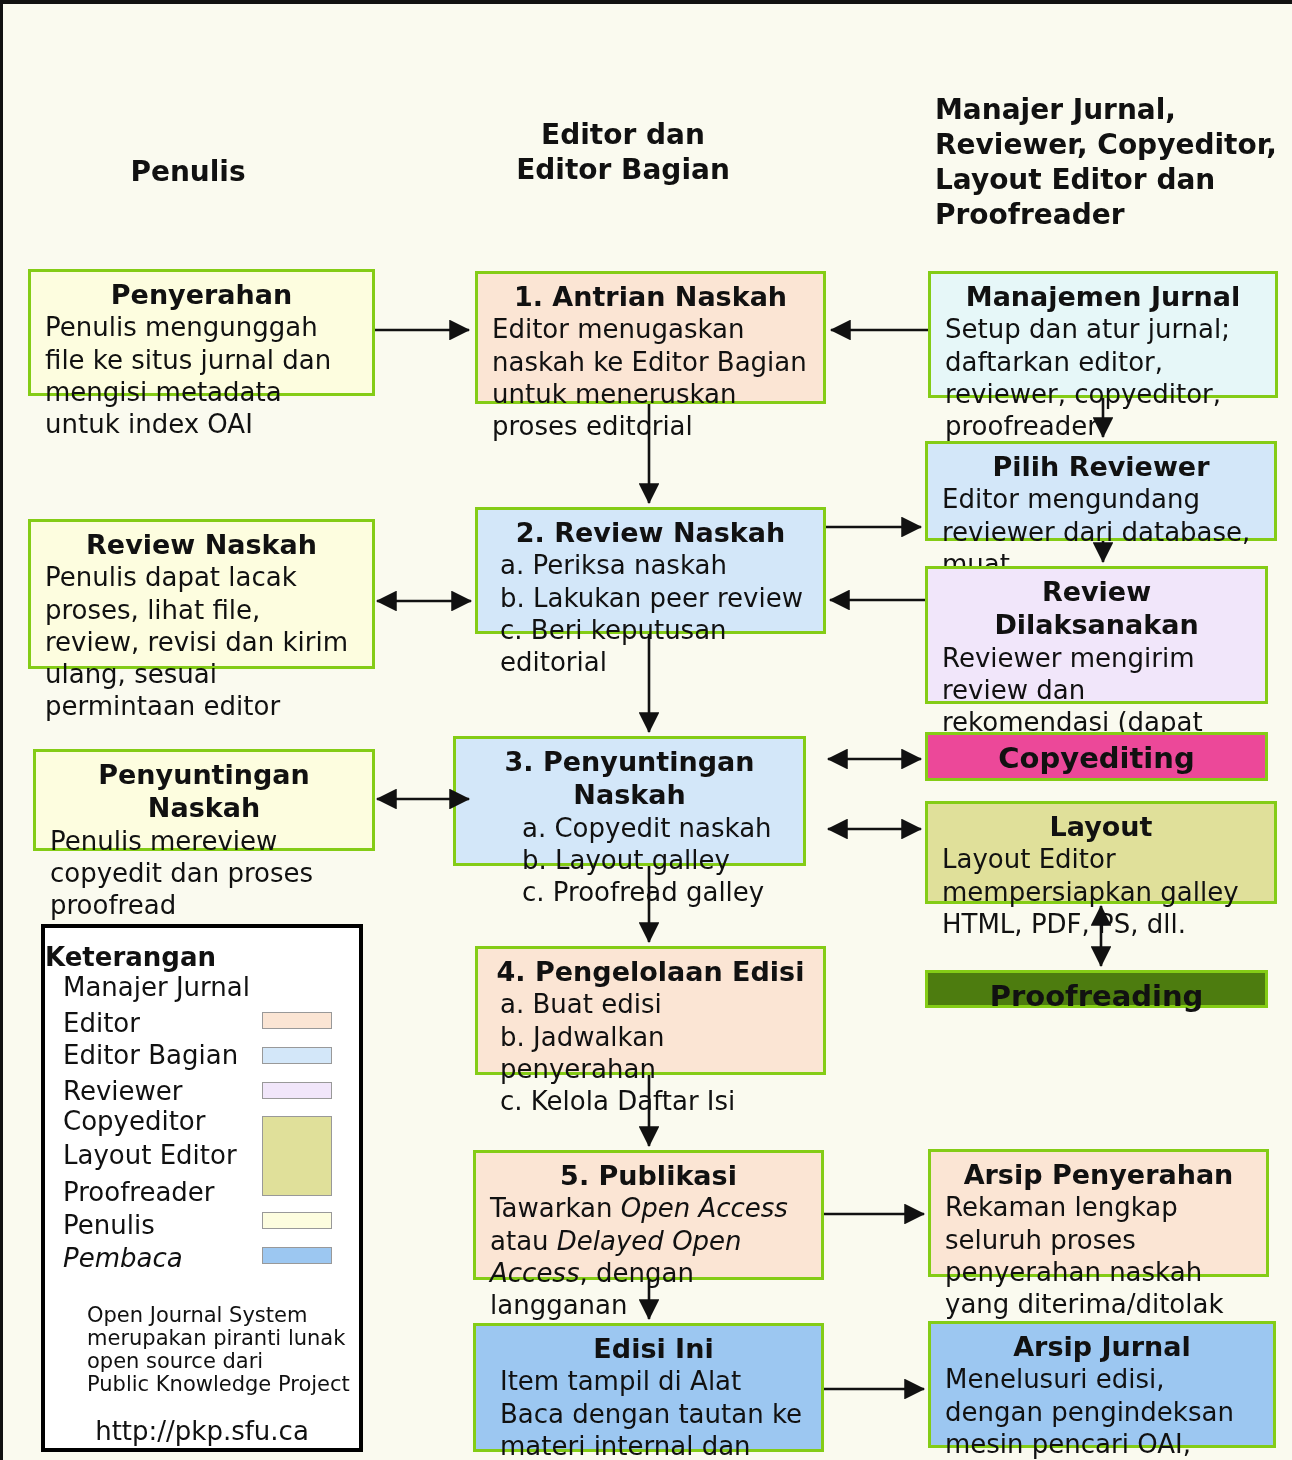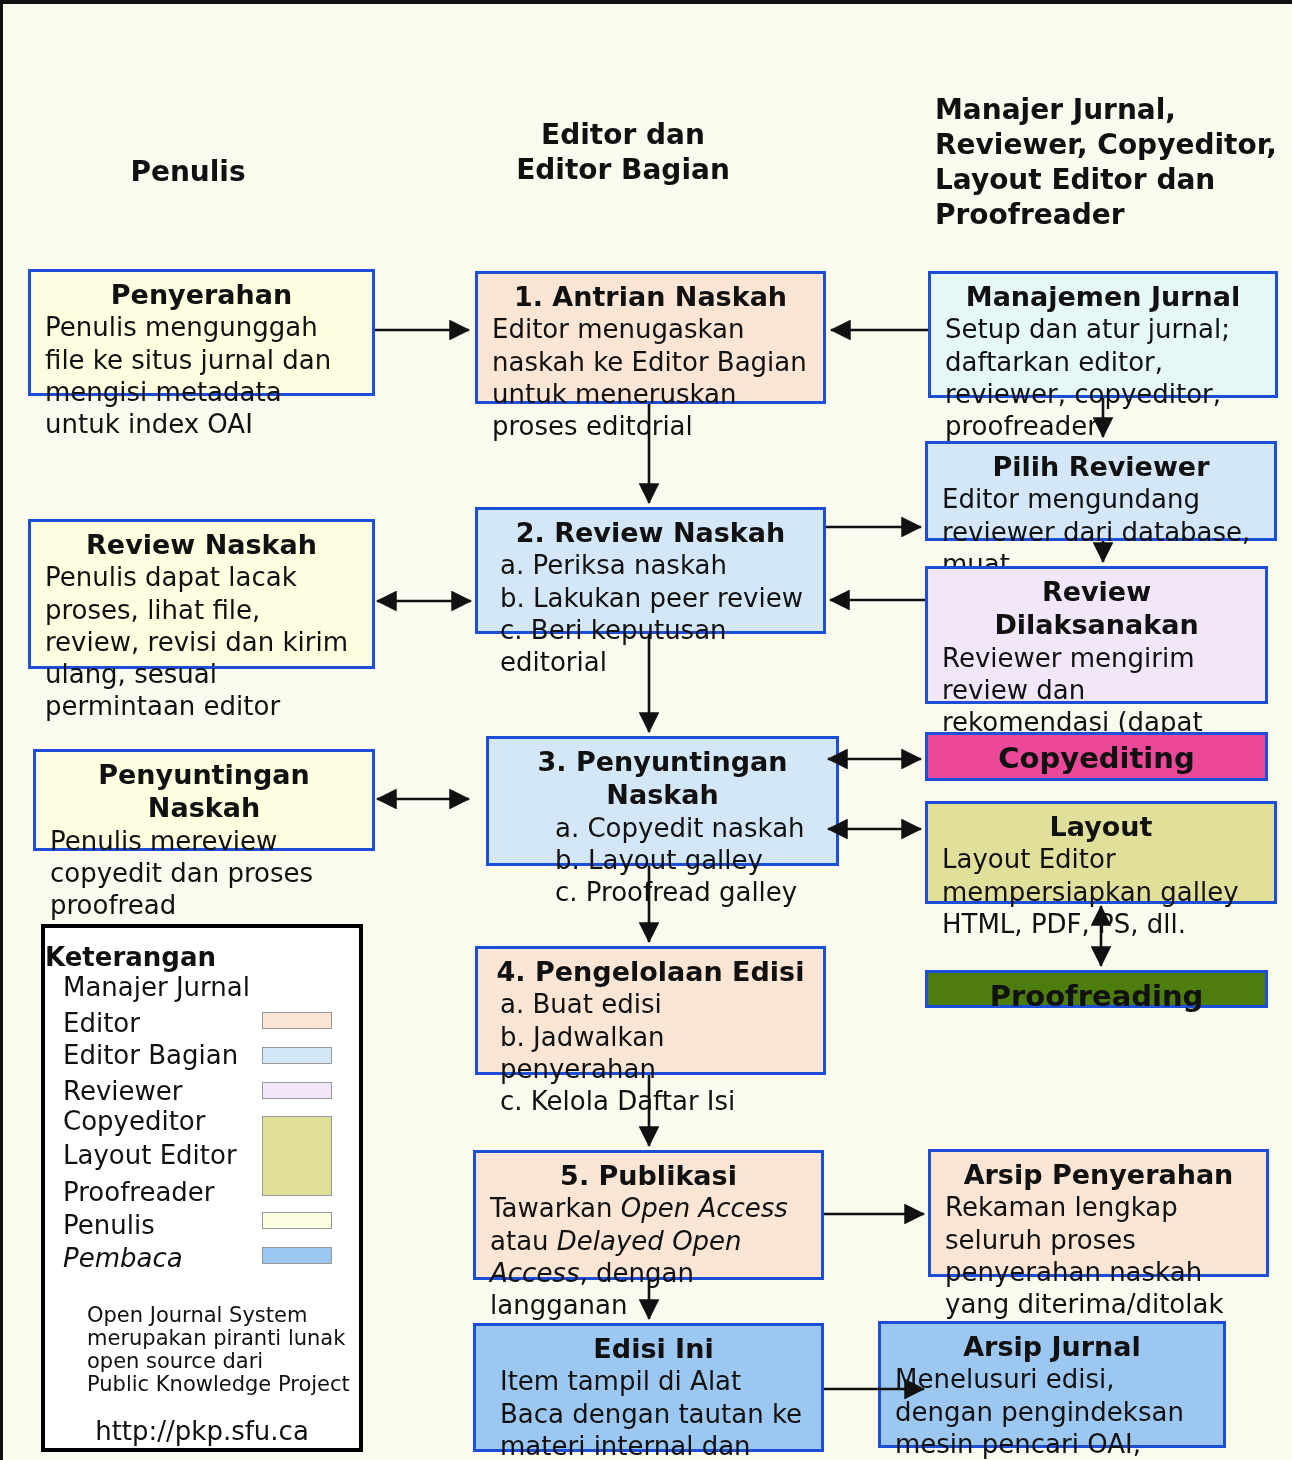--- a/index.html
+++ b/index.html
@@ -18,21 +18,21 @@
     position:absolute;top:10px;left:0;width:100%;
     text-align:center;font-size:36px;font-weight:bold;letter-spacing:0.5px;
   }
   .colhead{
     position:absolute;font-size:28px;font-weight:bold;
     white-space:pre-line;line-height:1.25;
   }
   .colhead.center{text-align:center;}
   .box{
     position:absolute;
-    border:3px solid #1d4ed8;
+    border:3px solid #84cc16;
     box-sizing:border-box;
     padding:6px 14px 25px 14px;
     font-size:26px;line-height:1.24;
   }
   .box .bt{font-weight:bold;text-align:center;font-size:27px;}
   .box .bb{text-align:left;}
   .box .items div{text-align:left;}
   .ind-sm{padding-left:8px;}
   .ind-lg{padding-left:52px;}
   .legend{
@@ -94,21 +94,21 @@
       <div>a. Periksa naskah</div>
       <div>b. Lakukan peer review</div>
       <div>c. Beri keputusan editorial</div>
     </div>
   </div>
 
   <div class="box" style="left: 30px; top: 745px; width: 342px; height: 102px; background-color: rgb(253, 253, 223);">
     <div class="bt">Penyuntingan Naskah</div>
     <div class="bb">Penulis mereview copyedit dan proses proofread</div>
   </div>
-  <div class="box" style="left: 483px; top: 732px; width: 353px; height: 130px; background-color: rgb(211, 231, 249);">
+  <div class="box" style="left: 450px; top: 732px; width: 353px; height: 130px; background-color: rgb(211, 231, 249);">
     <div class="bt">3. Penyuntingan Naskah</div>
     <div class="items ind-lg">
       <div>a. Copyedit naskah</div>
       <div>b. Layout galley</div>
       <div>c. Proofread galley</div>
     </div>
   </div>
   <div class="box" style="left: 922px; top: 728px; width: 343px; height: 49px; background-color: #ec4899;">
     <div class="bt" style="font-size:29px;">Copyediting</div>
   </div>
@@ -135,21 +135,21 @@
   </div>
   <div class="box" style="left: 925px; top: 1145px; width: 341px; height: 128px; background-color: rgb(251, 229, 212);">
     <div class="bt">Arsip Penyerahan</div>
     <div class="bb">Rekaman lengkap seluruh proses penyerahan naskah yang diterima/ditolak</div>
   </div>
 
   <div class="box" style="left: 470px; top: 1319px; width: 351px; height: 129px; padding-left: 24px; background-color: rgb(156, 199, 241);">
     <div class="bt">Edisi Ini</div>
     <div class="bb">Item tampil di Alat Baca dengan tautan ke materi internal dan eksternal</div>
   </div>
-  <div class="box" style="left: 875px; top: 1317px; width: 348px; height: 127px; background-color: rgb(156, 199, 241);">
+  <div class="box" style="left: 925px; top: 1317px; width: 348px; height: 127px; background-color: rgb(156, 199, 241);">
     <div class="bt">Arsip Jurnal</div>
     <div class="bb">Menelusuri edisi, dengan pengindeksan mesin pencari OAI, Google, dll</div>
   </div>
 
   <div class="legend">
     <div class="ltitle">Keterangan</div>
     <div class="lrow" style="top:44px;">Manajer Jurnal</div>
     <div class="lrow" style="top:80px;">Editor</div>
     <div class="lrow" style="top:112px;">Editor Bagian</div>
     <div class="lrow" style="top:148px;">Reviewer</div>

